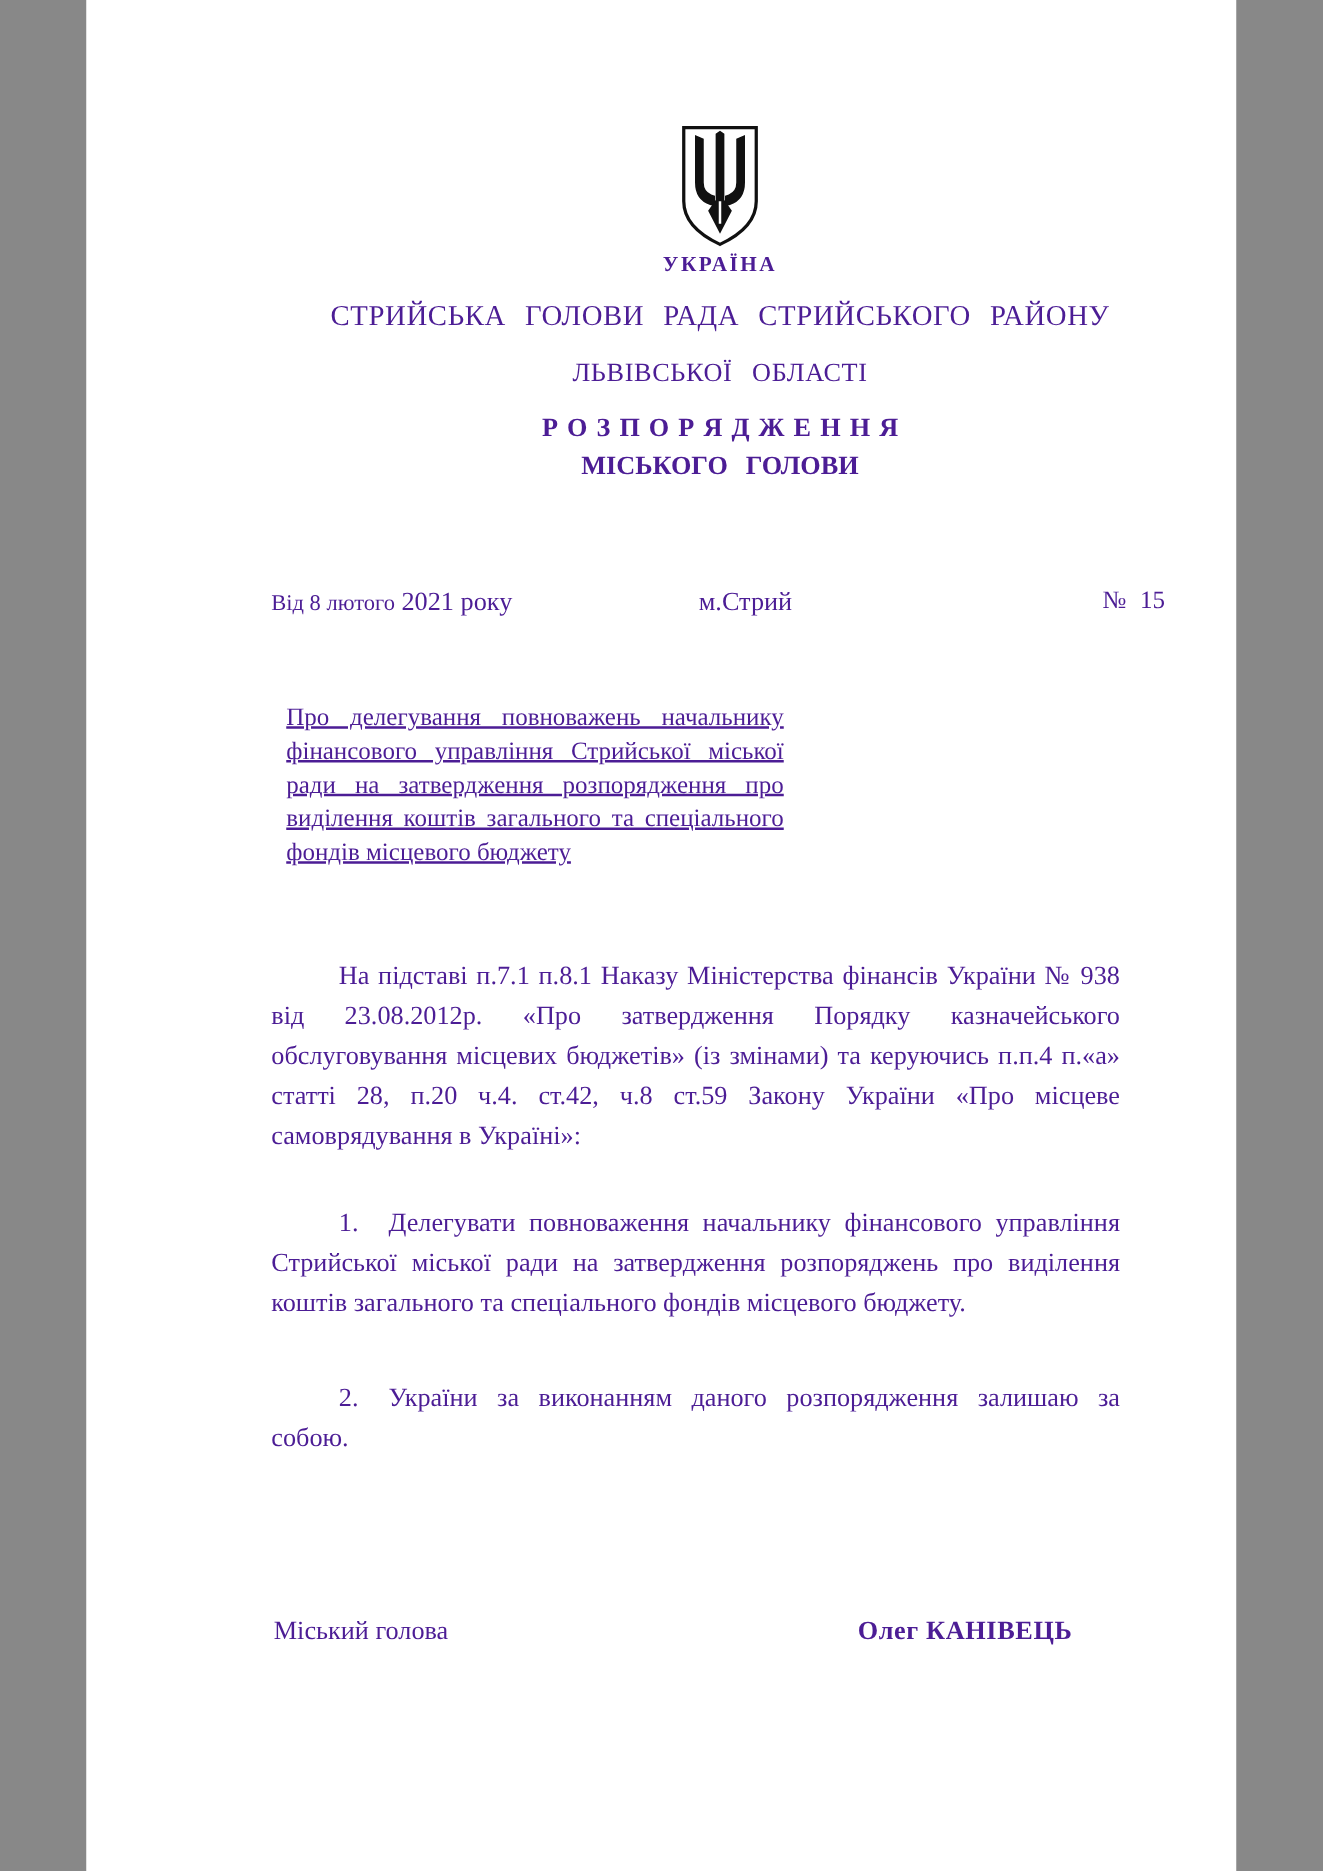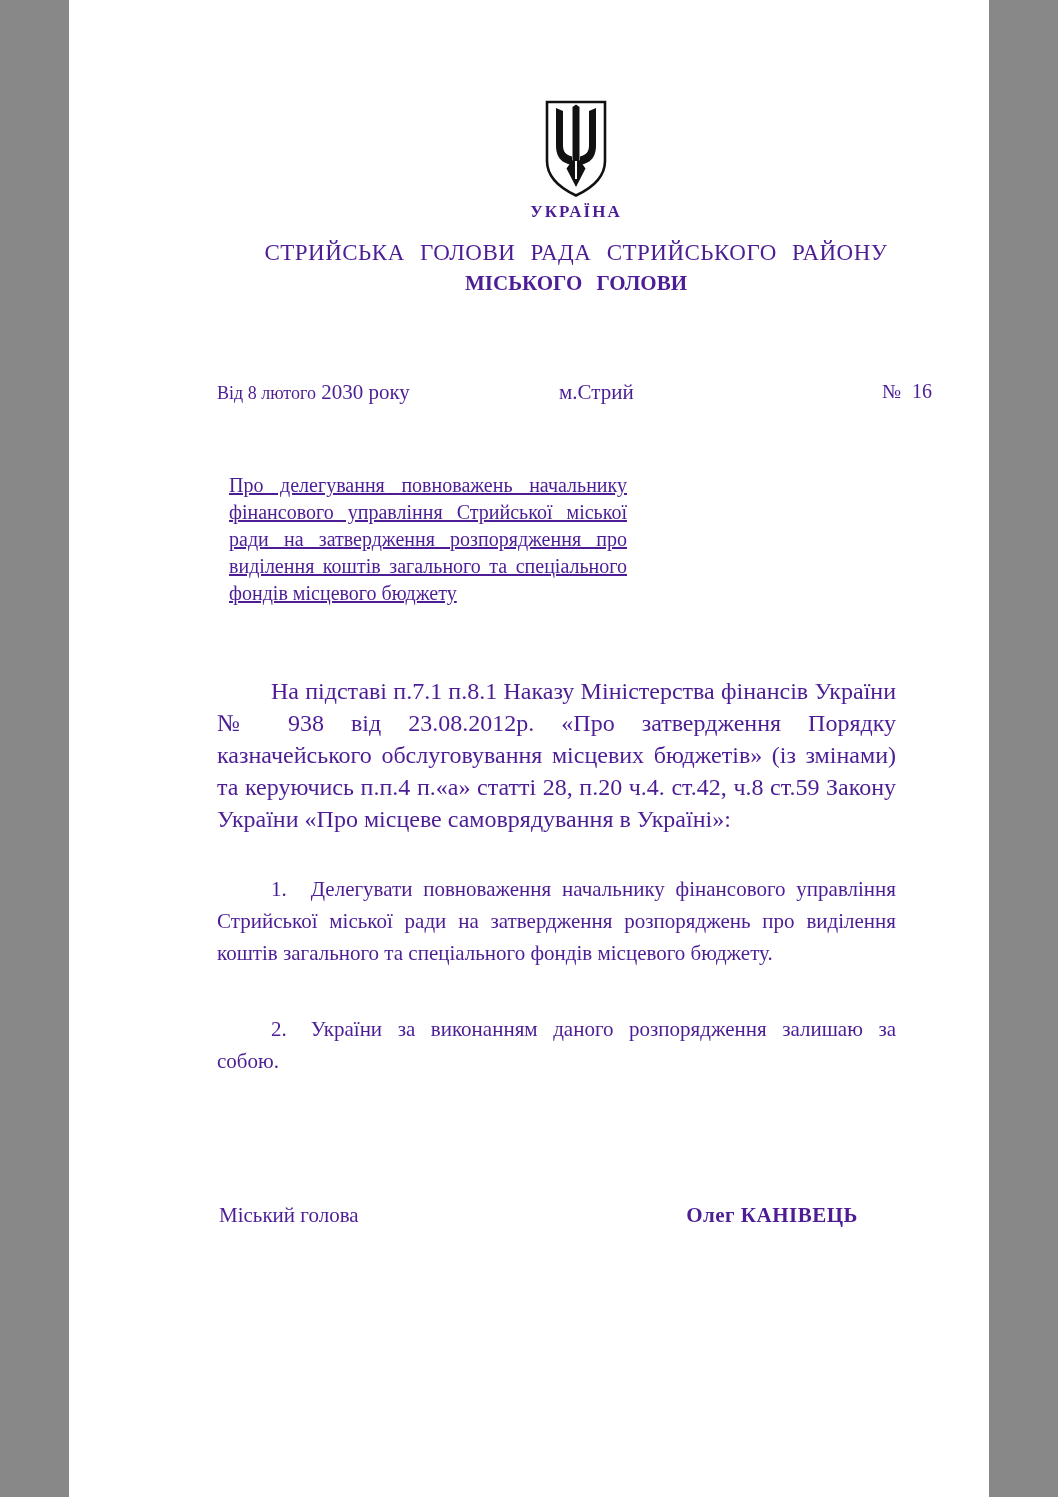--- a/index.html
+++ b/index.html
@@ -76,21 +76,21 @@
     width: 398px;
     font-size: 20px;
     line-height: 27px;
     text-align: justify;
     text-align-last: left;
     text-decoration: underline;
   }
   
   .preamble {
     margin: 68px 93px 0 148px;
-    font-size: 24px;
+    font-size: 21px;
     line-height: 32px;
     text-align: justify;
     text-indent: 54px;
   }
   .item {
     margin: 38px 93px 0 148px;
     font-size: 21px;
     line-height: 32px;
     text-align: justify;
     text-indent: 54px;
@@ -122,30 +122,32 @@
 
       <path d="M53 9 L46 12 V47 Q46 54 40 56.5 L37 57.5 V66 L41 65 Q53 61 53 47 Z" fill="#111111"></path>
 
       <path d="M29.5 8 L33 5.5 L36.5 8 V61 L42.5 69.5 L33 88 L23.5 69.5 L29.5 61 Z" fill="#111111"></path>
 
       <path d="M33 62 V80" stroke="#ffffff" stroke-width="2"></path>
     </svg>
 
     <div class="country">УКРАЇНА</div>
     <div class="council">СТРИЙСЬКА ГОЛОВИ РАДА СТРИЙСЬКОГО РАЙОНУ</div>
+    <div class="oblast">ЛЬВІВСЬКОЇ ОБЛАСТІ</div>
+    <div class="doc-type-1">Р О З П О Р Я Д Ж Е Н Н Я</div>
     <div class="doc-type-2">МІСЬКОГО ГОЛОВИ</div>
   </div>
 
   <div class="date-row">
     <span class="date-cell">
       <span class="date-small">Від 8 лютого</span>
-      <span class="date-large">2030 року</span>
+      <span class="date-large">2021 року</span>
     </span>
     <span class="place-cell">м.Стрий</span>
-    <span class="number-cell">№ 16</span>
+    <span class="number-cell">№ 15</span>
   </div>
 
   <div class="subject">Про делегування повноважень начальнику фінансового управління Стрийської міської ради на затвердження розпорядження про виділення коштів загального та спеціального фондів місцевого бюджету</div>
 
   <p class="preamble">На підставі п.7.1 п.8.1 Наказу Міністерства фінансів України № 938 від 23.08.2012р. «Про затвердження Порядку казначейського обслуговування місцевих бюджетів» (із змінами) та керуючись п.п.4 п.«а» статті 28, п.20 ч.4. ст.42, ч.8 ст.59 Закону України «Про місцеве самоврядування в Україні»:</p>
 
   <p class="item item-1">
     <span class="item-num">1.</span><span>Делегувати повноваження начальнику фінансового управління Стрийської міської ради на затвердження розпоряджень про виділення коштів загального та спеціального фондів місцевого бюджету.</span>
   </p>
 

